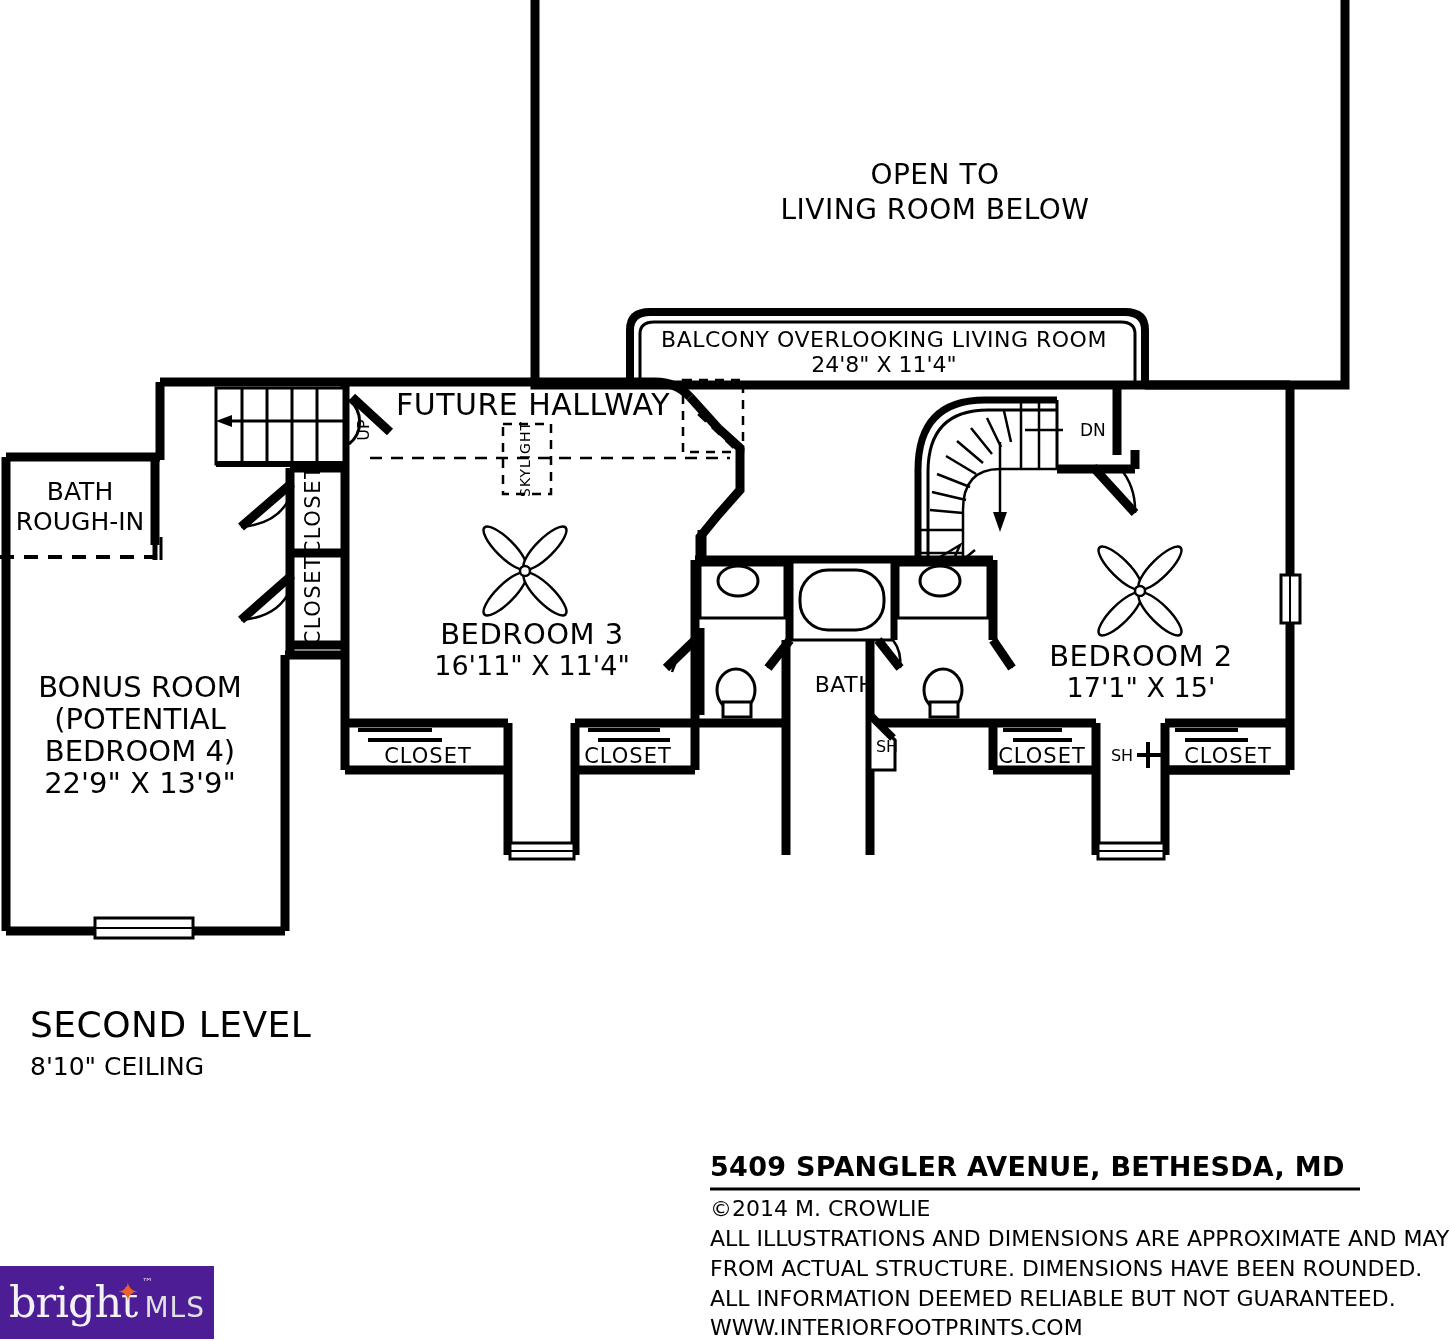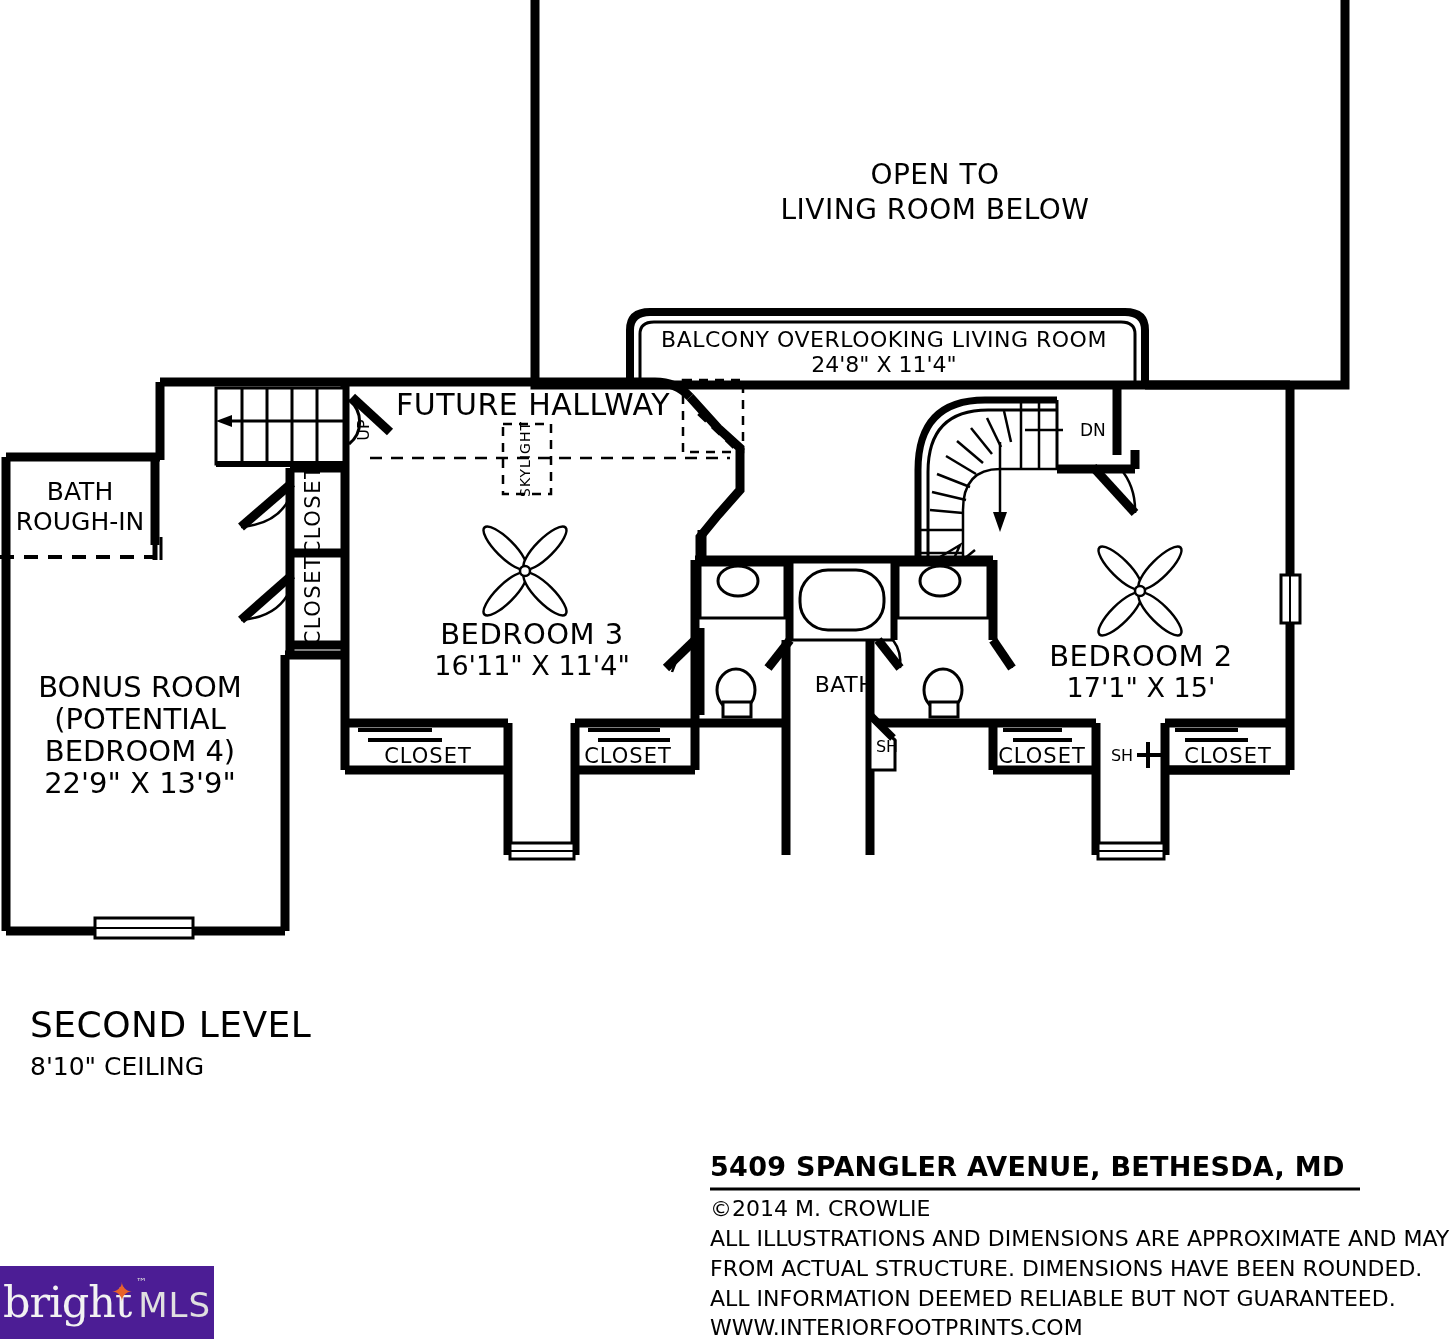--- a/index.html
+++ b/index.html
@@ -14,21 +14,21 @@
     position:absolute;left:0;top:1266px;width:214px;height:73px;
     background:#4c1d95;display:flex;align-items:center;justify-content:center;
   }
   .mls-inner{position:relative;display:flex;align-items:baseline;}
   .mls-bright{
     font-family:"DejaVu Serif","Liberation Serif",serif;
     font-size:43px;color:#f2f2f2;letter-spacing:-1px;line-height:1;
   }
   .mls-mls{
     font-family:"DejaVu Sans","Liberation Sans",sans-serif;
-    font-size:34px;color:#e0e0e0;letter-spacing:1px;margin-left:7px;
+    font-size:28px;color:#e0e0e0;letter-spacing:1px;margin-left:7px;
   }
   .mls-star{
     position:absolute;left:108px;top:-2px;color:#e8622a;font-size:26px;line-height:1;
   }
   .mls-tm{
     position:absolute;left:133px;top:-4px;color:#dcdcdc;font-size:11px;line-height:1;
   }
 </style>
 </head>
 <body>

